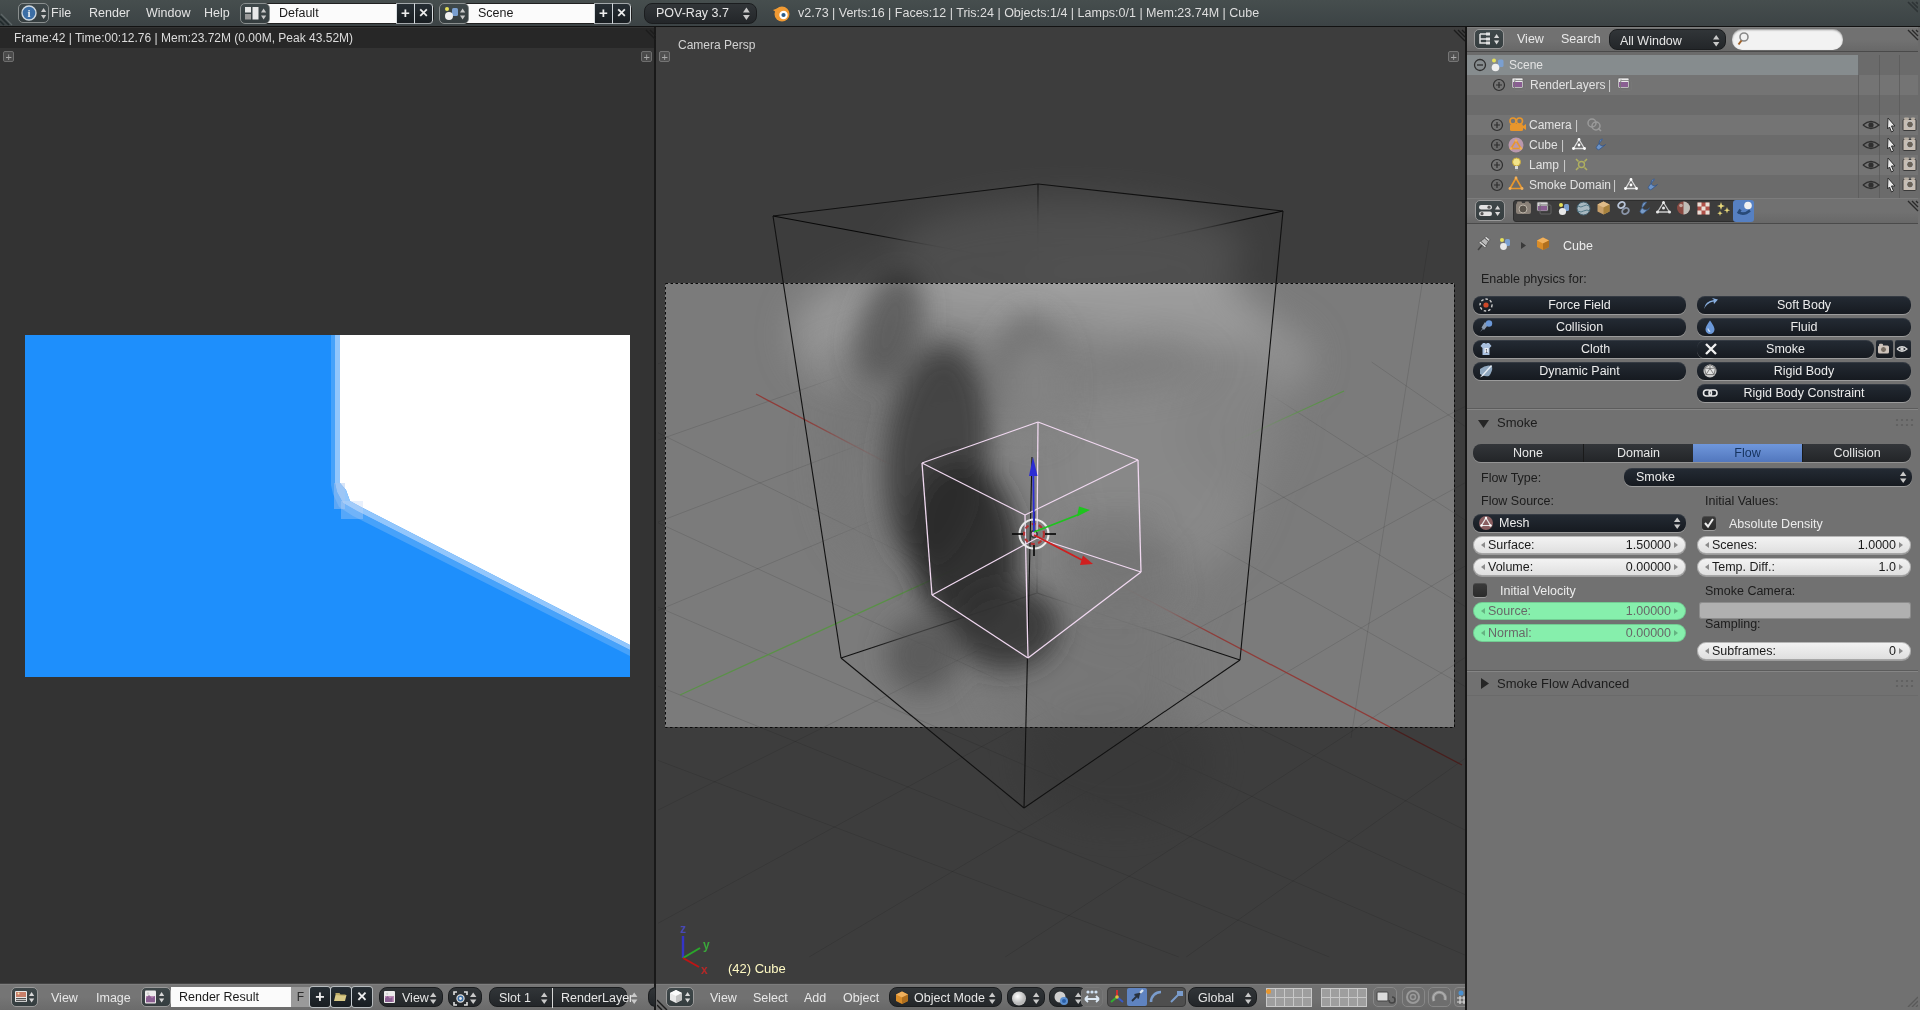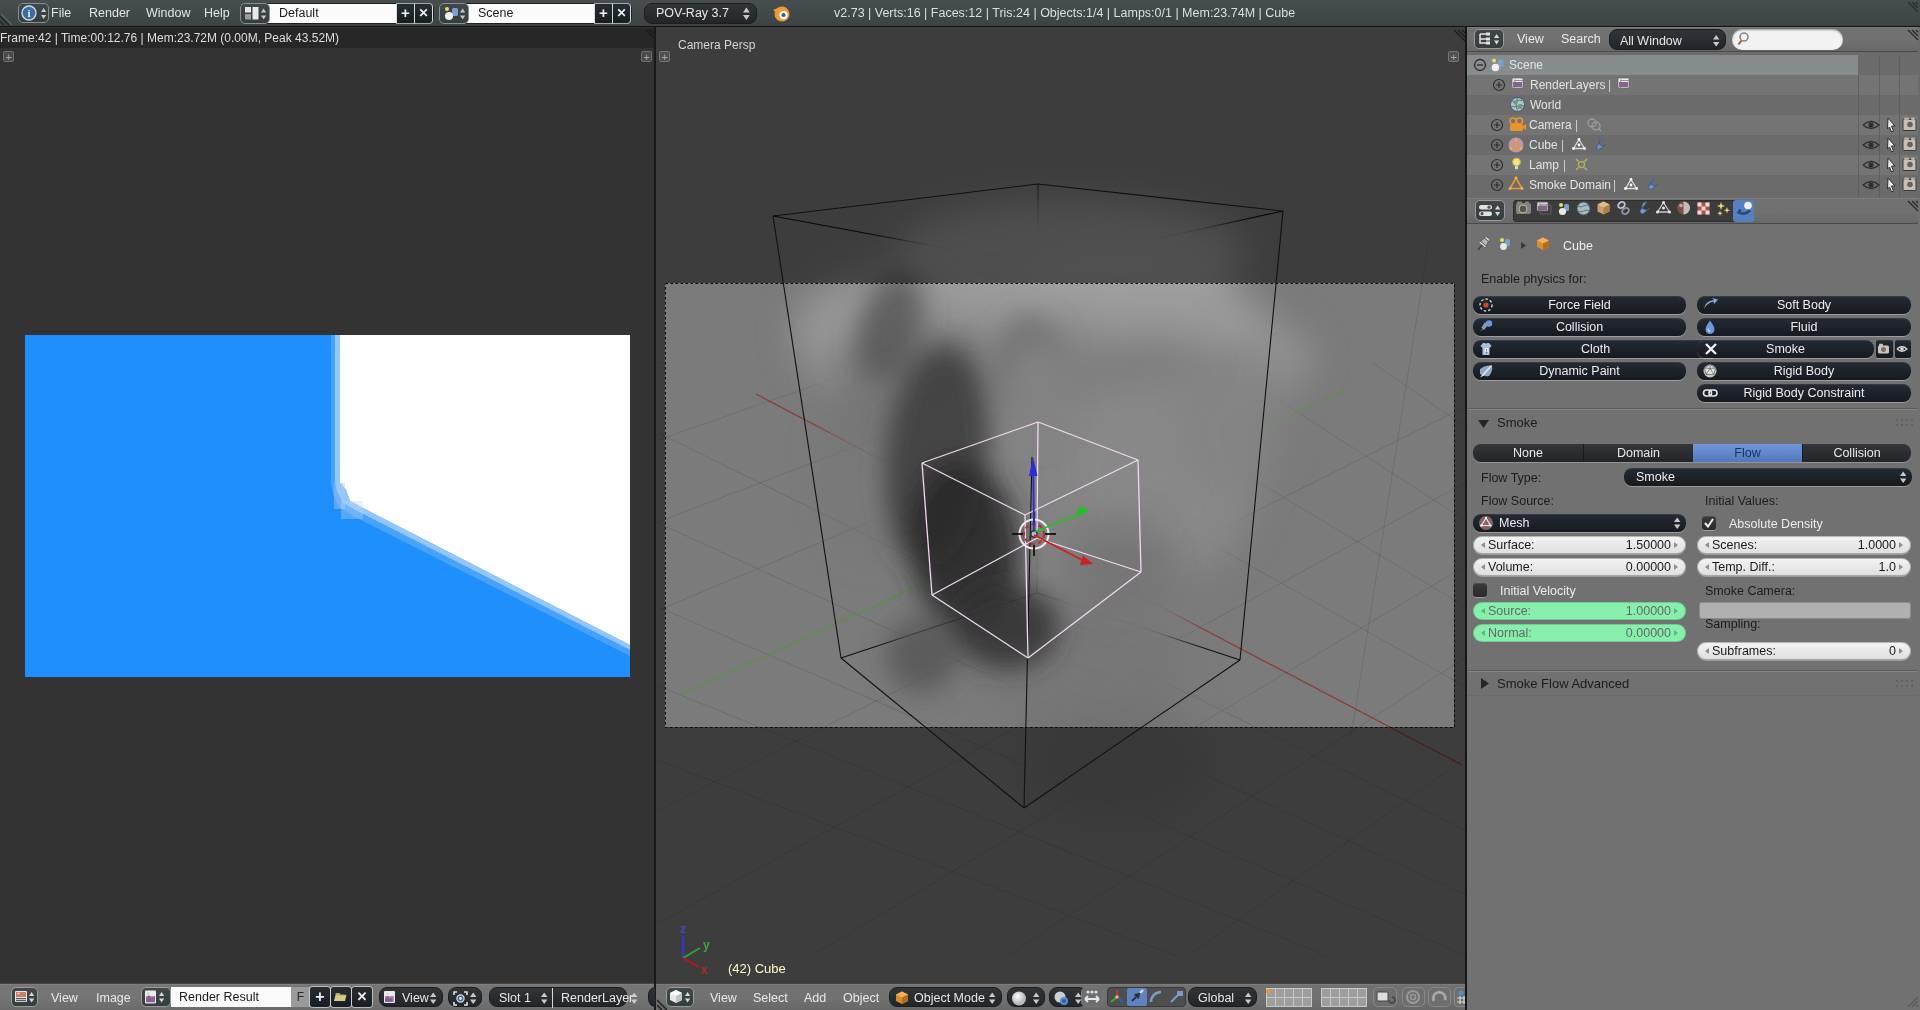--- a/index.html
+++ b/index.html
@@ -5,21 +5,21 @@
 .abs{position:absolute}
 #topbar{left:0;top:0;width:1920px;height:27px;background:linear-gradient(#464e4e,#3c4345);border-bottom:1px solid #121212}
 #topbar .menu{color:#e4e4e4;font-size:12.5px;position:absolute;top:6px}
 .hbtn{position:absolute;background:linear-gradient(#3f484a,#353d3f);border:1px solid #8a8f8f;border-radius:5px}
 .wfield{position:absolute;background:#fbfbfb;border-radius:3px;color:#1a1a1a;font-size:12.5px;line-height:19px;padding-left:8px}
 .dkbtn{position:absolute;background:linear-gradient(#262e34,#181d21);border-radius:3px;color:#eee;text-align:center;font-weight:bold;box-shadow:0 0 0 1px rgba(205,212,216,.75)}
 .ddark{position:absolute;background:linear-gradient(#313538,#232629);border:1px solid #1b1d1f;border-radius:8px;color:#e6e6e6;font-size:12.5px}
 .grip{position:absolute;width:14px;height:14px}
 
 #imged{left:0;top:27px;width:656px;height:983px;background:#333333;border-right:2px solid #191919}
-#framebar{position:absolute;left:0;top:1px;width:654px;height:20px;background:#272727;color:#dcdcdc;font-size:12px;line-height:20px;}
+#framebar{position:absolute;left:0;top:1px;width:654px;height:20px;background:#272727;color:#dcdcdc;font-size:12px;line-height:20px;padding-left:14px}
 #rimg{position:absolute;left:25px;top:308px;width:605px;height:342px;background:#1e8ffc;overflow:hidden}
 #ifooter{position:absolute;left:0;top:956px;width:654px;height:27px;background:linear-gradient(#7f7f7f 0 1px,#757575 1px 50%,#6b6b6b);border-top:1px solid #454545;color:#e6e6e6}
 .fmenu{position:absolute;top:7px;color:#e8e8e8;font-size:12.5px}
 
 #v3d{left:656px;top:27px;width:811px;height:983px;background:#3c3c3c}
 #vfooter{position:absolute;left:0;top:956px;width:811px;height:27px;background:linear-gradient(#7c7c7c 0 1px,#717171 1px 55%,#686868);border-top:1px solid #454545;color:#e6e6e6}
 
 #outl{left:1467px;top:27px;width:453px;height:171px;background:#6b6b6b}
 #oheader{position:absolute;left:0;top:0;width:451px;height:25px;background:linear-gradient(#7c7c7c 0 1px,#717171 1px 55%,#686868);border-bottom:1px solid #4a4a4a}
 .orow{position:absolute;left:0;width:451px;height:20px;color:#e2e2e2;font-size:12px;line-height:20px}
@@ -86,21 +86,21 @@
         <path d="M1 7.5 l3.4 -5 l3.4 5 z" fill="#c9c9c9"></path>
         <path d="M1 10 l3.4 5 l3.4 -5 z" fill="#c9c9c9"></path>
       </svg>
  </div>
  <svg width="22" height="20" style="position:absolute;left:771px;top:4px">
    <circle cx="11" cy="10" r="7.5" fill="#f19a33"></circle>
    <circle cx="12.5" cy="11" r="4.2" fill="#fff"></circle>
    <circle cx="12.5" cy="11" r="2.1" fill="#2a5b8a"></circle>
    <path d="M2 6 L10 3 L13 6 L6 9 Z" fill="#f19a33"></path>
  </svg>
- <div class="menu" style="left:834px;color:#dedede">v2.73 | Verts:16 | Faces:12 | Tris:24 | Objects:1/4 | Lamps:0/1 | Mem:23.74M | Cube</div>
+ <div class="menu" style="left:798px;color:#dedede">v2.73 | Verts:16 | Faces:12 | Tris:24 | Objects:1/4 | Lamps:0/1 | Mem:23.74M | Cube</div>
  <svg class="grip" style="right:2px;top:1px" width="14" height="13">
       <path d="M4 1 L14 11 M8 1 L14 7 M12 1 L14 3" stroke="#2e3436" stroke-width="1.6" fill="none"></path>
     </svg>
  <svg class="grip" style="left:0;bottom:0" width="13" height="13">
       <path d="M0 4 L9 13 M0 9 L4 13" stroke="#20292b" stroke-width="1.6" fill="none"></path>
       <path d="M1 2 L12 13" stroke="#5d6567" stroke-width="1.2" fill="none"></path>
     </svg>
 </div>
 
 <div id="imged" class="abs">
@@ -531,29 +531,20 @@
       </svg>
    <span style="position:absolute;left:63px">RenderLayers</span>
    <span style="position:absolute;left:141px;color:#cfcfcf">|</span>
    <svg width="18" height="18" style="position:absolute;left:148px;top:1px">
         <rect x="3" y="2" width="11" height="10" rx="1" fill="#ececec" stroke="#666" stroke-width=".7"></rect>
         <rect x="4" y="6" width="9" height="5" fill="#8a5f92"></rect>
         <circle cx="6" cy="4.5" r="1.2" fill="#bbb"></circle>
         <rect x="5.5" y="4.5" width="11" height="10" rx="1" fill="none" stroke="#777" stroke-width=".8"></rect>
       </svg>
  </div>
- <div class="orow" style="top:68px">
-   <svg width="18" height="18" style="position:absolute;left:42px;top:1px">
-        <circle cx="8.5" cy="8.5" r="7" fill="#b8c4cc" stroke="#3c5a70" stroke-width="1"></circle>
-        <path d="M3 5 q3 2 5 0 q3 -2 5 0 M2.5 10 q4 2 6 0 q4 -2 6.5 0 M8.5 1.5 q-3 7 0 14" stroke="#4a7a8a" stroke-width="1" fill="none"></path>
-        <circle cx="6.5" cy="6.5" r="2.2" fill="#67a078"></circle>
-        <circle cx="11" cy="10.5" r="2.6" fill="#6f9a80"></circle>
-      </svg>
-   <span style="position:absolute;left:63px">World</span>
- </div>
  <div class="orow" style="top:88px">
    <svg width="16" height="16" style="position:absolute;left:22px;top:2px">
         <circle cx="8" cy="8" r="5.5" fill="none" stroke="#2e2e2e" stroke-width="1.2"></circle>
         <path d="M5 8 h6 M8 5 v6" stroke="#2e2e2e" stroke-width="1.2"></path>
       </svg>
    <svg width="19" height="18" style="position:absolute;left:40px;top:1px">
         <circle cx="6" cy="5" r="3" fill="none" stroke="#e8962c" stroke-width="1.6"></circle>
         <circle cx="12.5" cy="5" r="3" fill="none" stroke="#e8962c" stroke-width="1.6"></circle>
         <rect x="3" y="8" width="13" height="7" rx="1.5" fill="#e8962c"></rect>
         <path d="M16 10 l3 -2 v6 l-3 -2 z" fill="#e8962c"></path>

